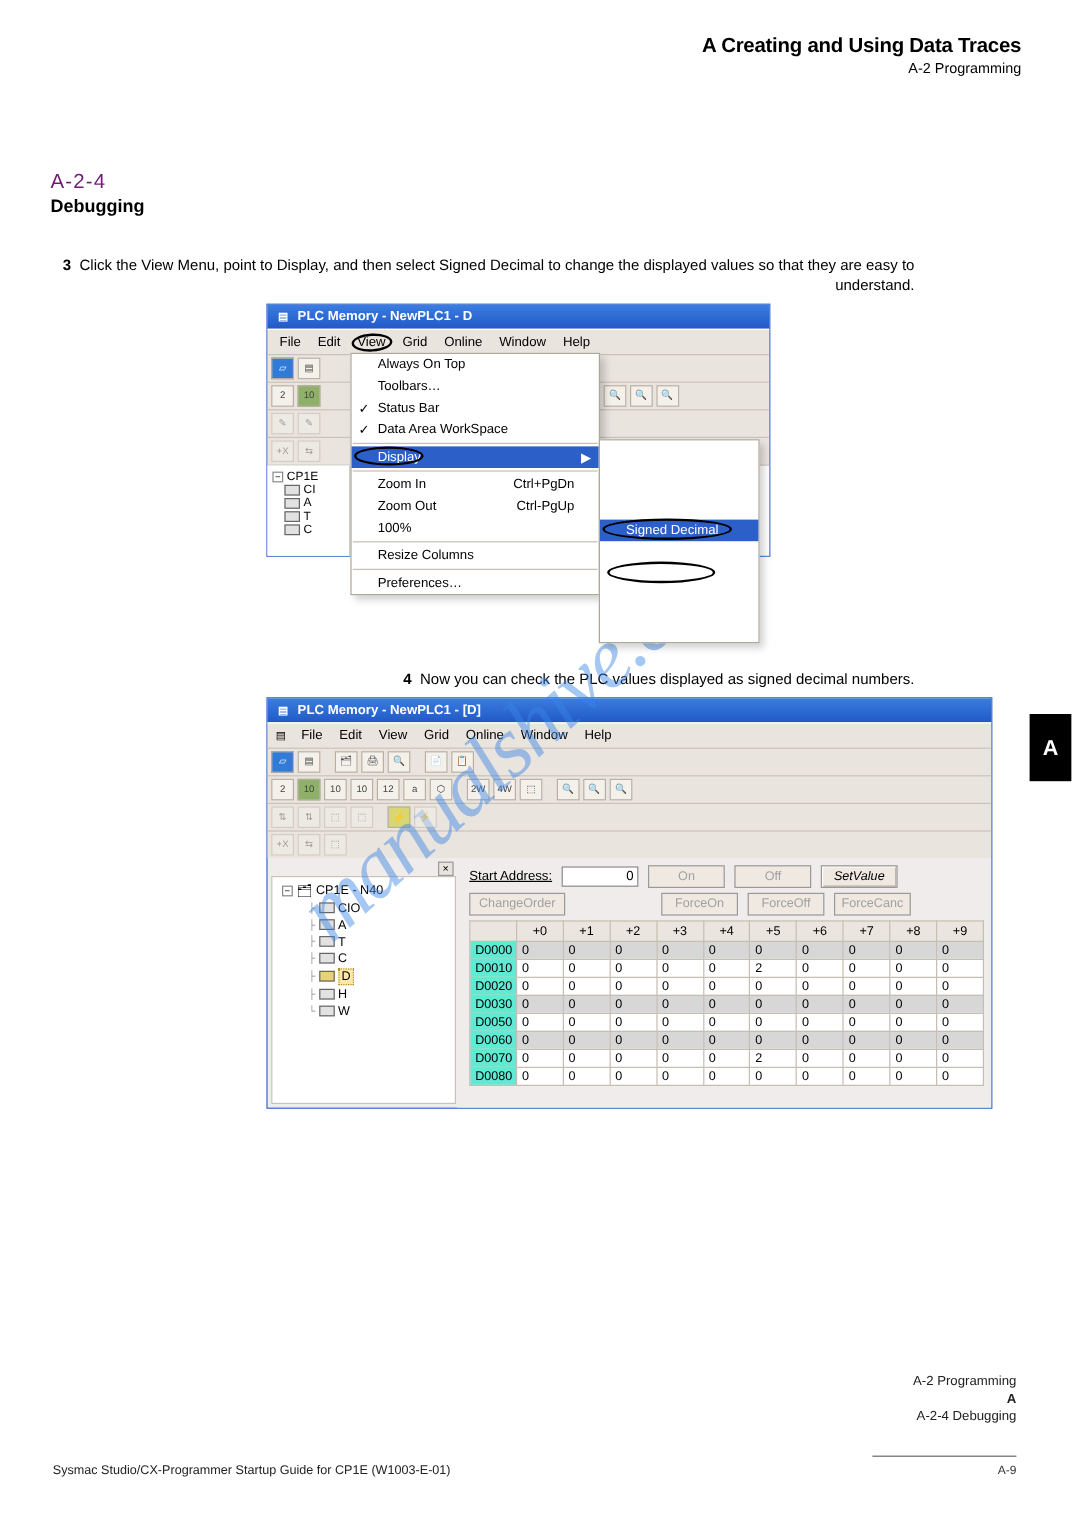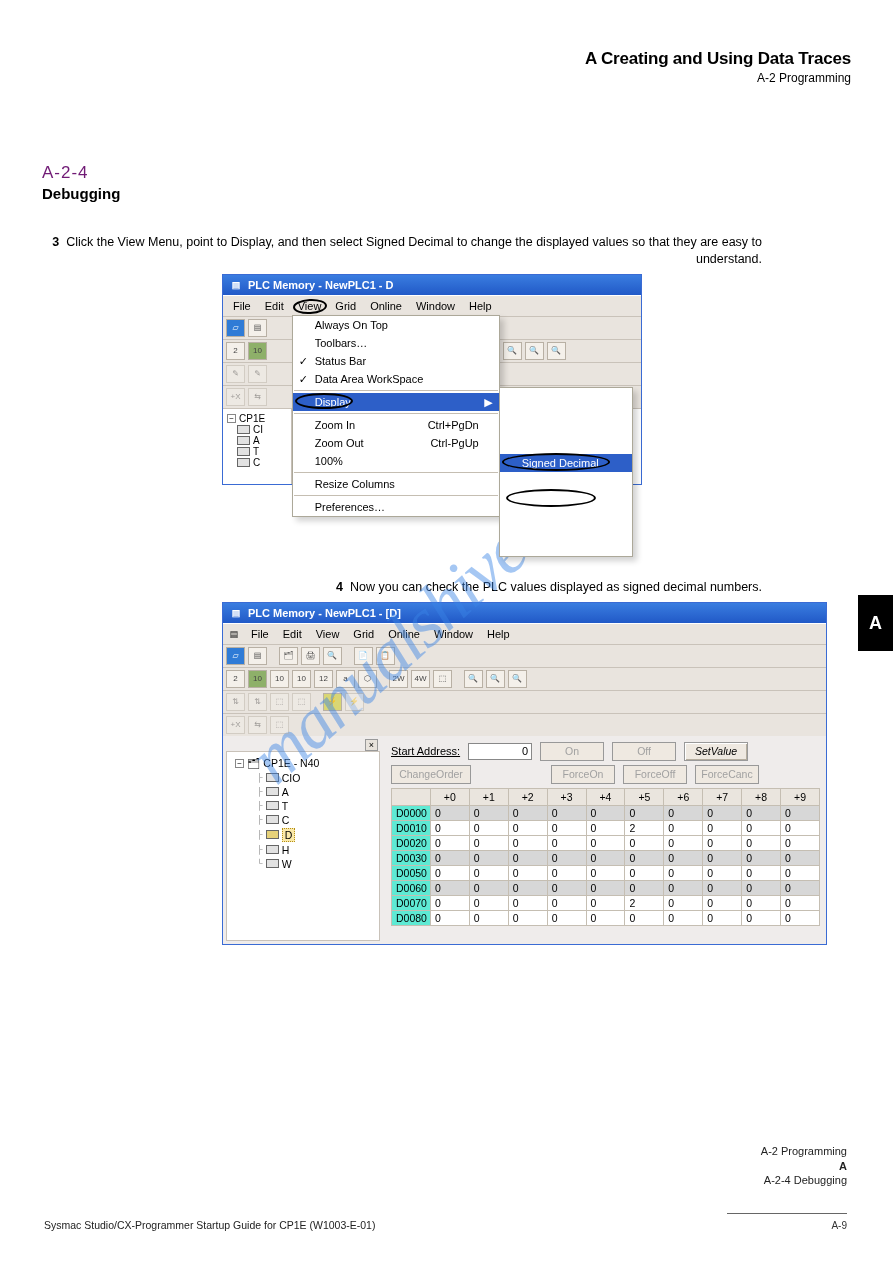--- a/index.html
+++ b/index.html
@@ -5,21 +5,21 @@
   * { box-sizing: border-box; }
   body {
     margin: 0;
     width: 893px;
     height: 1263px;
     background: #fff;
     font-family: "Helvetica Neue", Arial, sans-serif;
     color: #000;
     position: relative;
   }
-  .page-pad { padding: 28px 42px 50px 42px; margin-top: 21px; }
+  .page-pad { padding: 28px 42px 50px 42px; }
   .hdr-page {
     font-size: 17px;
     font-weight: 600;
     text-align: right;
     letter-spacing: -0.2px;
   }
   .hdr-sub { text-align: right; font-size: 12px; color: #000; margin-top: 2px; }
   .sec-num {
     font-size: 17px; color: #701a75; margin-top: 78px; letter-spacing: 1px;
   }

